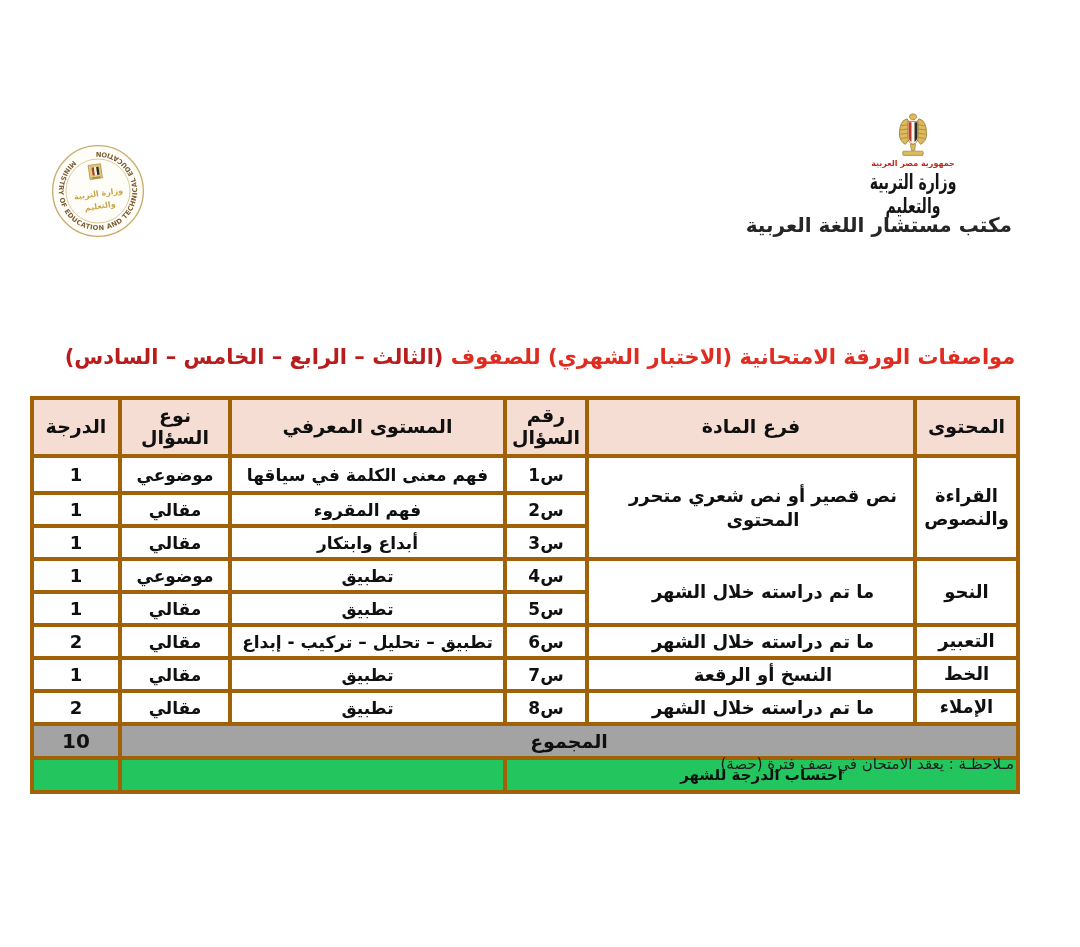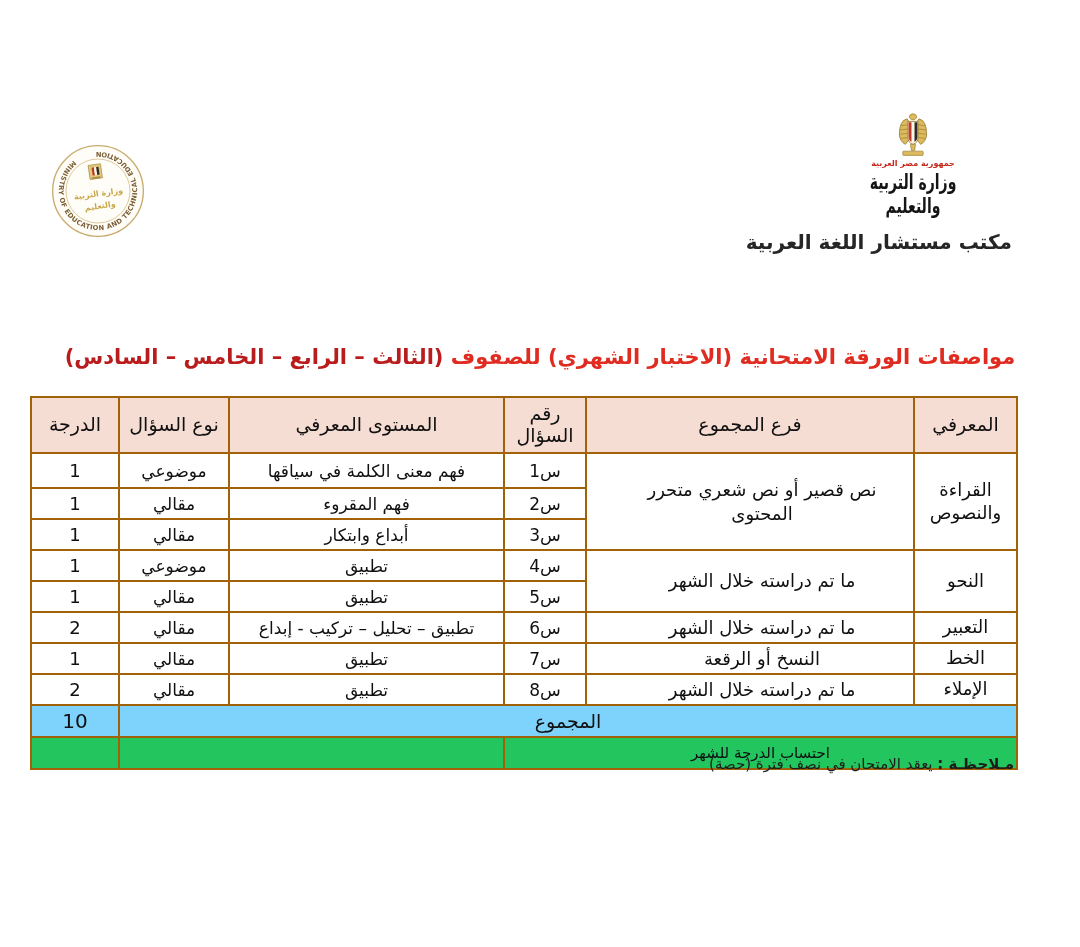--- a/index.html
+++ b/index.html
@@ -13,57 +13,57 @@
 
   
   .emblem{position:absolute;left:858px;top:112px;width:110px;text-align:center;}
   .emblem svg{display:block;margin:0 auto;}
   .republic-line{font-size:8px;font-weight:bold;color:#c5281c;margin-top:1px;letter-spacing:-0.3px;}
   .ministry-callig{
     font-size:14px;font-weight:900;color:#151515;margin-top:1px;
     transform:scaleY(1.5);transform-origin:center top;letter-spacing:-1px;direction:rtl;
   }
   .office-line{
-    position:absolute;top:230px;right:68px;direction:rtl;
+    position:absolute;top:213px;right:68px;direction:rtl;
     font-size:20px;font-weight:700;color:#262626;letter-spacing:0px;
   }
 
   
   .doc-title{
     position:absolute;top:345px;left:0;width:1080px;text-align:center;direction:rtl;
     font-size:21px;font-weight:800;
   }
   .doc-title .red{color:#e02b20;}
   .doc-title .blue{color:#b91c1c;}
 
   
   .spec-table{
     position:absolute;left:30px;top:396px;border-collapse:collapse;table-layout:fixed;
     width:986px;direction:rtl;
   }
   .spec-table td,.spec-table th{
-    border:2px solid #a16207;text-align:center;vertical-align:middle;
-    padding:0 4px;font-weight:normal;color:#101010;overflow:hidden;
+    border:4px solid #a16207;text-align:center;vertical-align:middle;
+    padding:0 4px;font-weight:bold;color:#101010;overflow:hidden;
   }
   .spec-table th{background:#f5ddd3;font-size:19px;height:54px;line-height:1.15;}
   .spec-table td{background:#ffffff;font-size:17px;height:29px;}
   td.content-cell{font-size:18px;line-height:1.25;}
   td.branch-cell{font-size:18px;line-height:1.3;padding-left:28px;}
   td.qnum-cell{font-size:17px;}
   td.grade-cell{font-size:18px;}
   tr.first-data td{height:33px;}
-  tr.total-row td{background:#7dd3fc;font-size:19px;height:30px;}
+  tr.total-row td{background:#a3a3a3;font-size:19px;height:30px;}
   tr.total-row td.grade-cell{font-size:20px;}
   tr.month-row td{background:#22c55e;font-size:15px;height:30px;margin-top:43px;}
 
   
   .note{
     position:absolute;top:755px;right:66px;direction:rtl;font-size:15px;color:#1d1d1d;
   }
-  .note .note-label{font-weight:700;letter-spacing:0.5px;}
+  .note .note-label{font-weight:400;letter-spacing:0.5px;}
   .note .note-text{font-weight:400;}
 </style>
 </head>
 <body>
 
 <div class="seal">
   <svg width="96" height="96" viewBox="0 0 108 108">
     <circle cx="54" cy="54" r="51" fill="#fffdf8" stroke="#c9ab6e" stroke-width="1.5"></circle>
     <circle cx="54" cy="54" r="36" fill="none" stroke="#d8c290" stroke-width="1"></circle>
     <defs>
@@ -123,22 +123,22 @@
   <colgroup>
     <col style="width:103px">
       <col style="width:328px">
       <col style="width:82px">
     <col style="width:275px">
       <col style="width:110px">
       <col style="width:88px">
   </colgroup>
   <thead>
     <tr>
-      <th>المعرفي</th>
-      <th>فرع المجموع</th>
+      <th>المحتوى</th>
+      <th>فرع المادة</th>
       <th>
         <div>رقم</div>
         <div>السؤال</div>
       </th>
       <th>المستوى المعرفي</th>
       <th>نوع السؤال</th>
       <th>الدرجة</th>
     </tr>
   </thead>
   <tbody>

